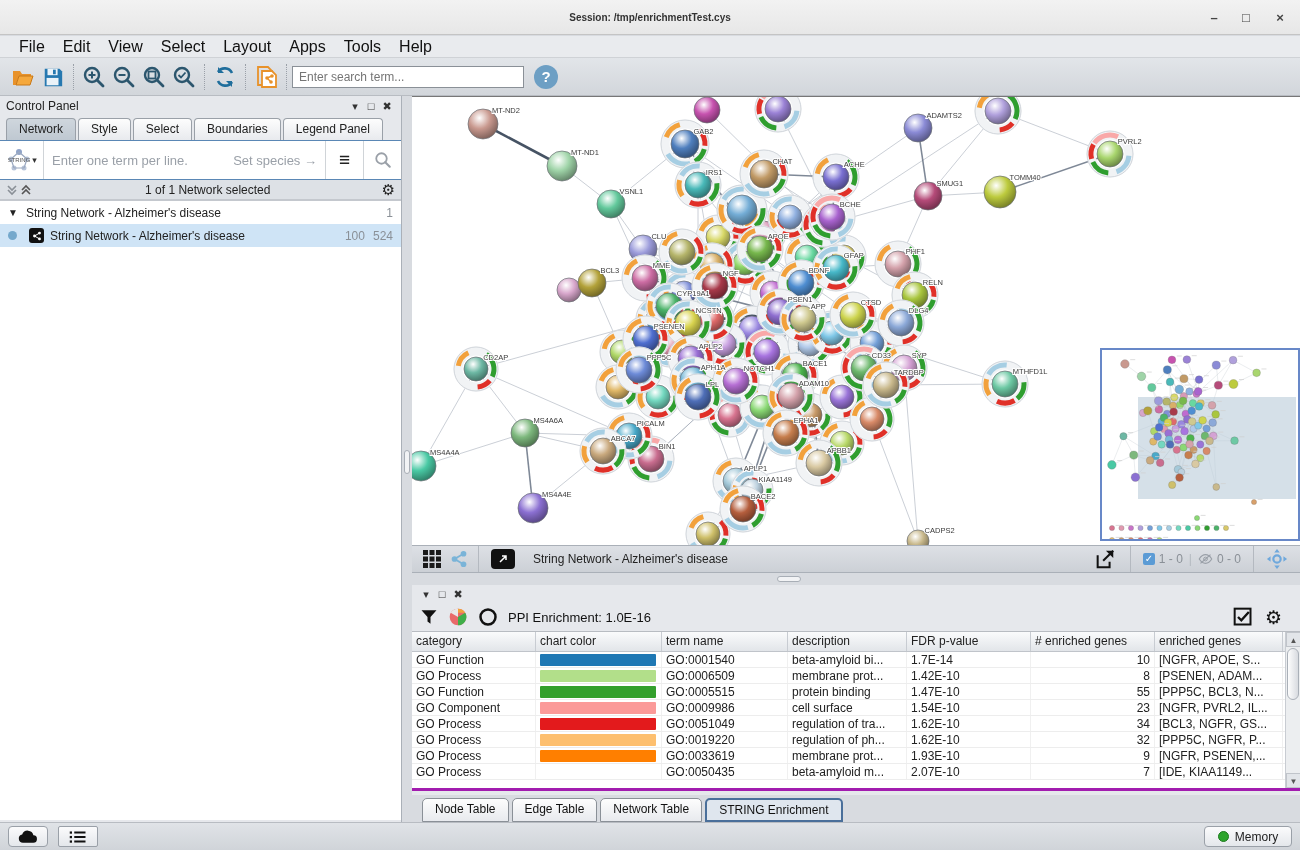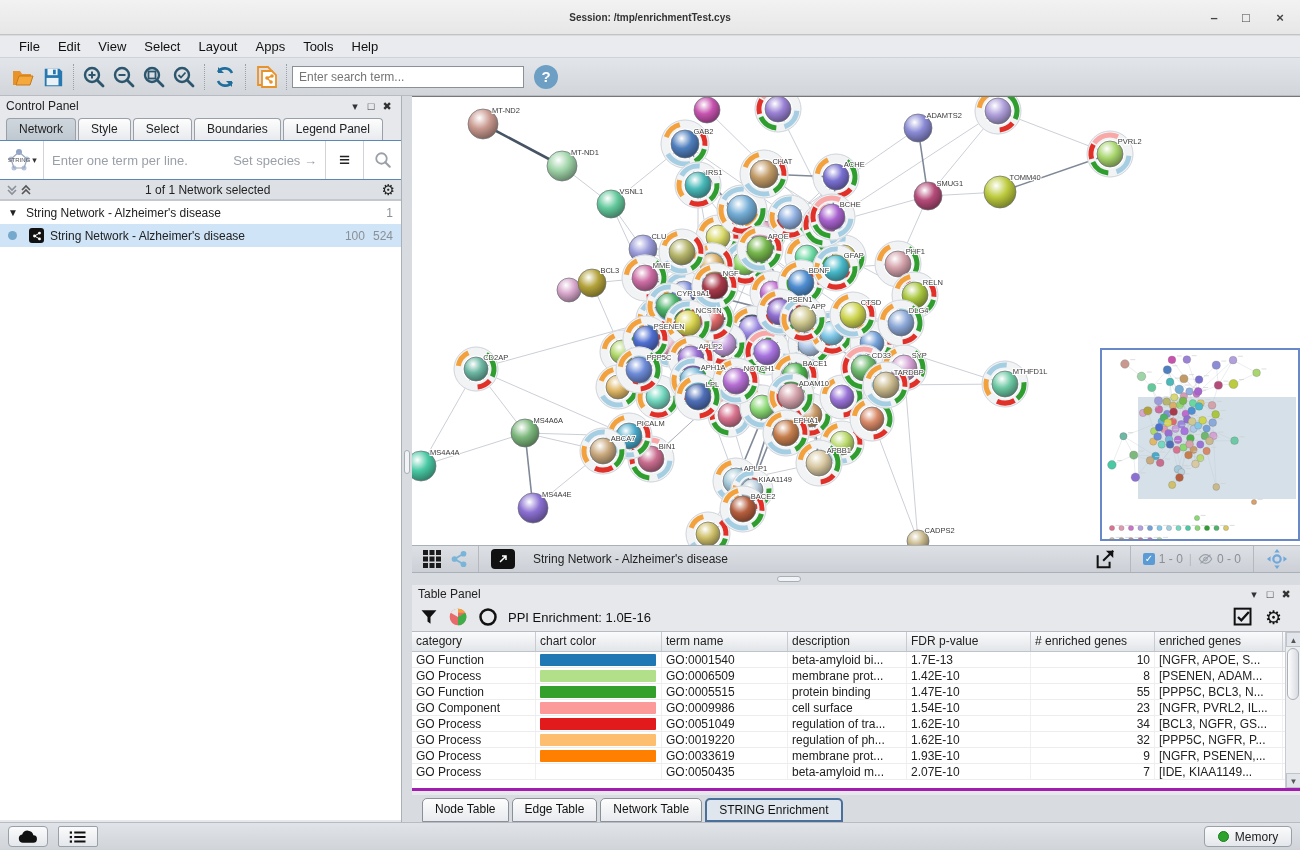--- a/index.html
+++ b/index.html
@@ -7,21 +7,21 @@
   body { font-family:"Liberation Sans", sans-serif; background:#d8dbe0; position:relative; font-size:12px; color:#222; }
   .abs { position:absolute; }
 
   
   #titlebar { left:0; top:0; width:1300px; height:35px; background:linear-gradient(#f2f2f2,#e7e7e7); border-bottom:1px solid #c4c4c4; }
   #title { width:100%; text-align:center; line-height:35px; font-weight:bold; font-size:10px; color:#333; }
   .wctl { top:8px; width:20px; height:20px; text-align:center; line-height:20px; color:#444; font-size:13px; font-weight:bold; cursor:default; }
 
   
   #menubar { left:0; top:36px; width:1300px; height:22px; background:#e9ebee; border-bottom:1px solid #cfd2d6; display:flex; align-items:center; padding-left:10px; }
-  .menu-item { padding:2px 9px; font-size:13px; color:#111; }
+  .menu-item { padding:2px 9px; font-size:16px; color:#111; }
 
   
   #toolbar { left:0; top:58px; width:1300px; height:38px; background:linear-gradient(#e2e5e9,#d2d6db); border-bottom:1px solid #b8bcc2; display:flex; align-items:center; padding-left:8px; }
   .tbtn { width:30px; height:30px; display:flex; align-items:center; justify-content:center; border-radius:3px; }
   .tsep { width:1px; height:26px; border-left:1px dotted #9aa0a8; margin:0 5px; }
   #search-input { width:232px; height:22px; border:1px solid #8a9097; padding:2px 6px; font-size:12px; font-family:"Liberation Sans",sans-serif; background:#fff; }
   #help-btn { width:24px; height:24px; border-radius:50%; background:#6d9fc4; color:#fff; font-weight:bold; text-align:center; line-height:24px; font-size:15px; margin-left:10px; }
 
   
   #control-panel { left:0; top:96px; width:402px; height:726px; background:#e6e8ec; border-right:1px solid #aab0b8; }
@@ -1889,21 +1889,20 @@
         <circle cx="12" cy="12" r="4" fill="none" stroke="#6fa8dc" stroke-width="2.4"></circle>
       </svg>
   </div>
 </div>
 <div id="h-split" class="abs">
     <div class="handle"></div>
   </div>
 
 <div id="table-panel" class="abs">
   <div id="tp-header">
-    <span style="flex:1">Table Panel</span>
     <span class="panel-hbtn">▾</span>
     <span class="panel-hbtn">□</span>
     <span class="panel-hbtn">✖</span>
   </div>
   <div id="tp-toolbar">
     <svg width="18" height="18" viewBox="0 0 24 24">
         <path d="M2 3h20l-8 9v9l-4-3v-6z" fill="#111"></path>
       </svg>
     <svg width="20" height="20" viewBox="0 0 24 24">
         <circle cx="12" cy="12" r="10" fill="#e86a6a"></circle>
@@ -1935,21 +1934,21 @@
         <div class="th" style="width: 128px;">enriched genes</div>
       </div>
     <div id="tbl-body">
         <div class="trow">
           <div class="td" style="width: 124px;">GO Function</div>
           <div class="td" style="width: 126px;">
             <div class="swatch" style="background: rgb(31, 120, 180); width: 116px;"></div>
           </div>
           <div class="td" style="width: 126px;">GO:0001540</div>
           <div class="td" style="width: 119px;">beta-amyloid bi...</div>
-          <div class="td" style="width: 124px;">1.7E-13</div>
+          <div class="td" style="width: 124px;">1.7E-14</div>
           <div class="td num" style="width: 124px;">10</div>
           <div class="td" style="width: 128px;">[NGFR, APOE, S...</div>
         </div>
         <div class="trow">
           <div class="td" style="width: 124px;">GO Process</div>
           <div class="td" style="width: 126px;">
             <div class="swatch" style="background: rgb(178, 223, 138); width: 116px;"></div>
           </div>
           <div class="td" style="width: 126px;">GO:0006509</div>
           <div class="td" style="width: 119px;">membrane prot...</div>

